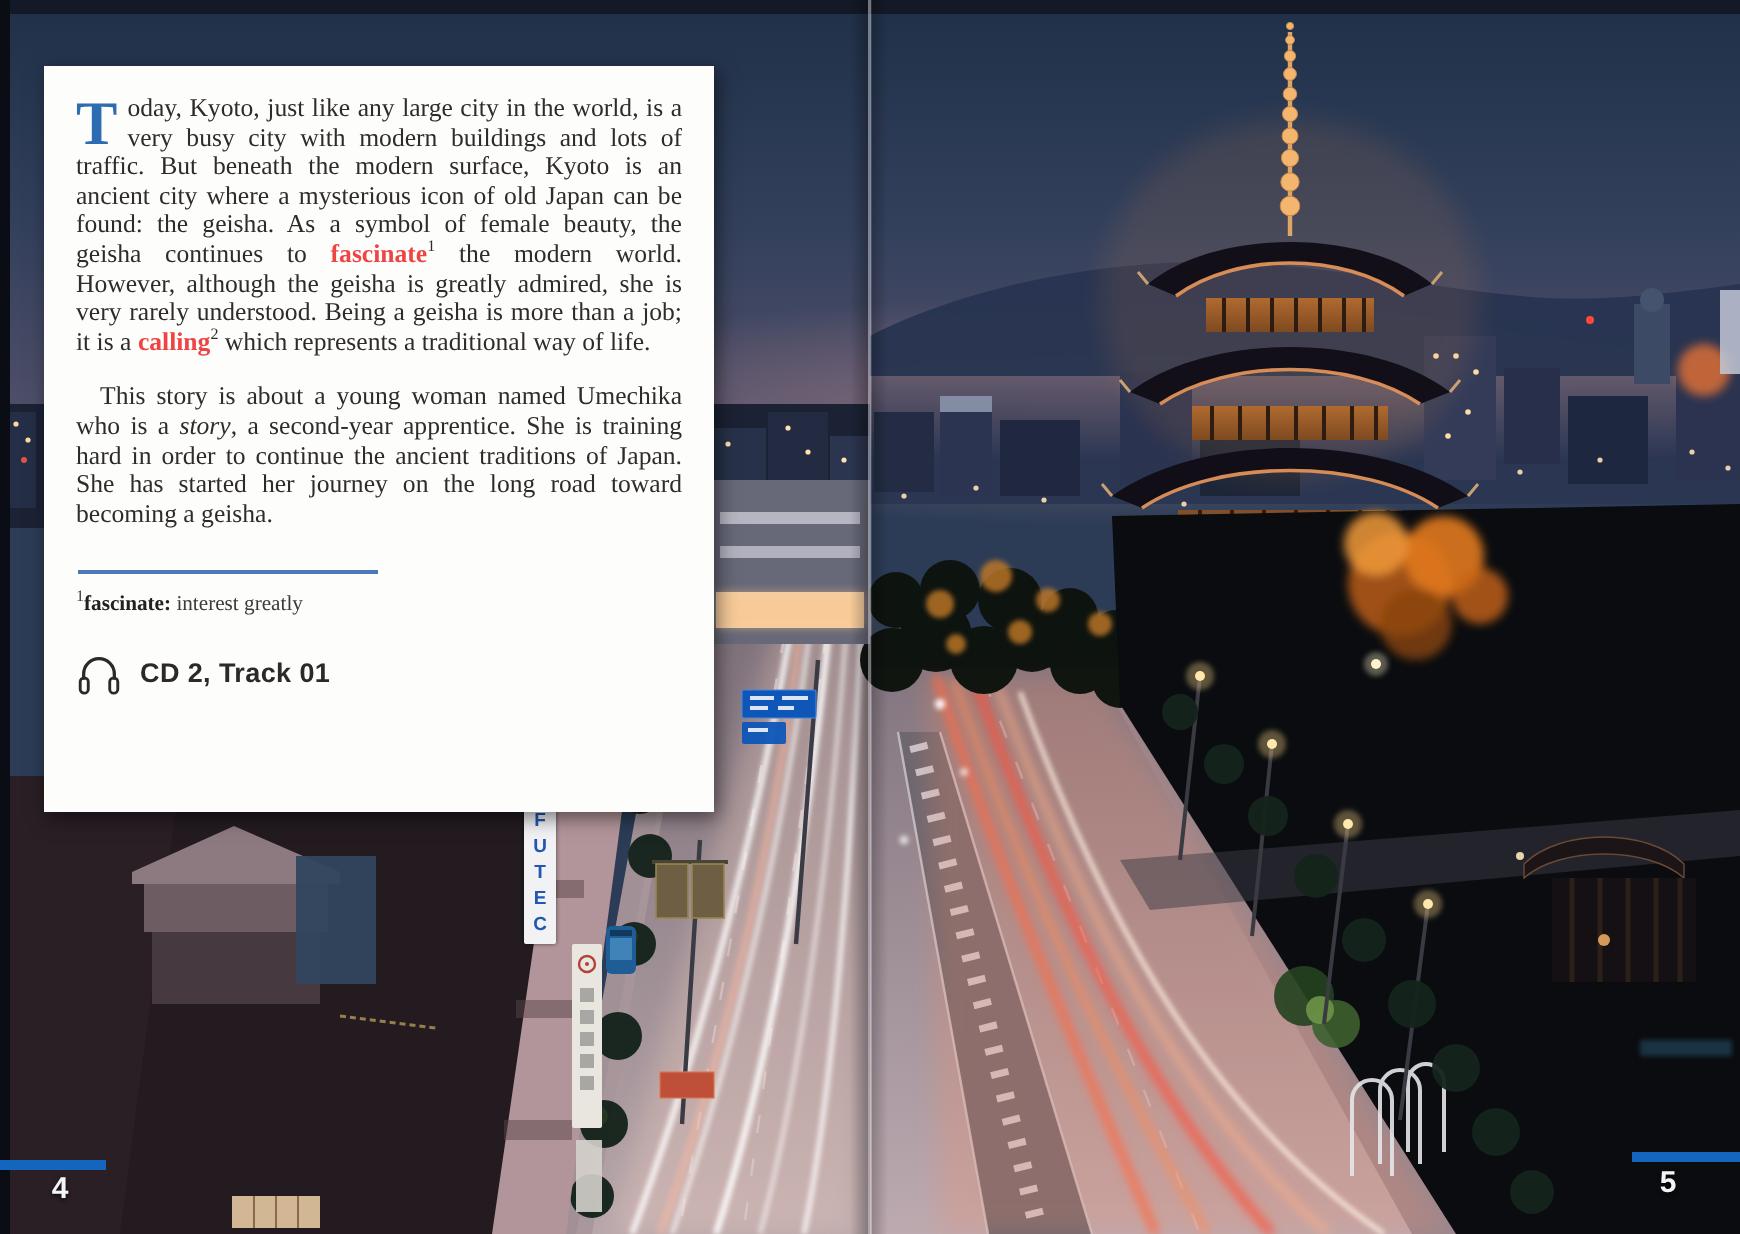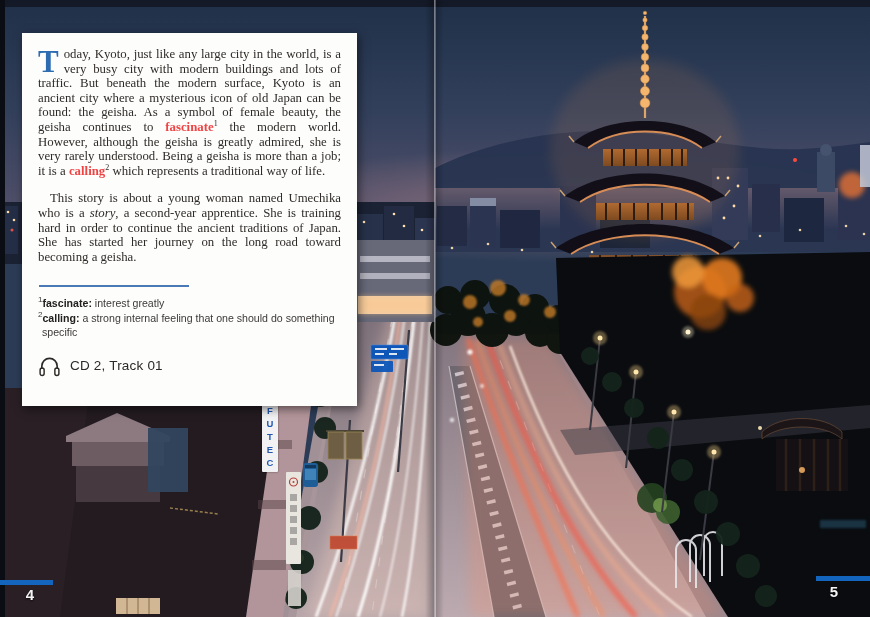--- a/index.html
+++ b/index.html
@@ -22,26 +22,26 @@
     text-align:justify;}
   .p2{margin-top:13px !important;text-indent:12px;}
   .dropcap{
     float:left;font-size:31px;line-height:25px;font-weight:bold;
     color:var(--accent);padding:2px 5px 0 0;
   }
   .panel b{color:#ef4444;}
   .panel i{font-style:italic;}
   sup{font-size:8px;line-height:0;vertical-align:super;}
   .rule{width:150px;height:2px;background:var(--rule);margin:21px 0 9px 1px;}
-  .footnotes{font-family:Liberation Sans, sans-serif;font-size:10.6px;
+  .footnotes{font-family:Liberation Serif, serif;font-size:10.6px;
     line-height:14.5px;color:#3d3a38;max-width:300px;}
   .fn{padding-left:4px;text-indent:-4px;}
   .fn b{color:#23201e;}
   .audio{display:flex;align-items:center;gap:9px;margin-top:13px;}
-  .audio .lbl{font-family:"Liberation Sans",sans-serif;font-weight:normal;
+  .audio .lbl{font-family:"Liberation Sans",sans-serif;font-weight:bold;
     font-size:13.5px;color:#2c2926;letter-spacing:.2px;}
   .hp{flex:0 0 auto;}
 
   
   .futec{
     position:absolute;left:262px;top:402px;width:16px;height:70px;
     background:#f2f2f5;color:#2257b0;font-family:"Liberation Sans",sans-serif;
     font-weight:bold;font-size:9.5px;letter-spacing:2px;
     writing-mode:vertical-rl;text-orientation:upright;
     display:flex;align-items:center;justify-content:center;
@@ -427,21 +427,20 @@
       <span class="dropcap">T</span><span>oday, Kyoto, just like any large city in the world, is a very busy city with modern buildings and lots of traffic. But beneath the modern surface, Kyoto is an ancient city where a mysterious icon of old Japan can be found: the geisha. As a symbol of female beauty, the geisha continues to </span><b>fascinate</b><sup>1</sup><span> the modern world. However, although the geisha is greatly admired, she is very rarely understood. Being a geisha is more than a job; it is a </span><b>calling</b><sup>2</sup><span> which represents a traditional way of life.</span>
     </p>
     <p class="p2">
       <span>This story is about a young woman named Umechika who is a </span><i>story</i><span>, a second-year apprentice. She is training hard in order to continue the ancient traditions of Japan. She has started her journey on the long road toward becoming a geisha.</span>
     </p>
 
     <div class="rule"></div>
 
     <div class="footnotes">
       <div class="fn"><sup>1</sup><b>fascinate:</b><span> interest greatly</span></div>
-      <div class="fn"><sup>2</sup><b>calling:</b><span> a strong internal feeling that one should do something specific</span></div>
     </div>
 
     <div class="audio">
       <svg class="hp" width="23" height="26" viewBox="0 0 24 26">
         <path d="M4 16 v-3 a8 8 0 0 1 16 0 v3" fill="none" stroke="#2c2926" stroke-width="1.7"></path>
         <rect x="2.2" y="15" width="4.2" height="8" rx="2.1" fill="none" stroke="#2c2926" stroke-width="1.5"></rect>
         <rect x="17.6" y="15" width="4.2" height="8" rx="2.1" fill="none" stroke="#2c2926" stroke-width="1.5"></rect>
       </svg>
       <span class="lbl">CD 2, Track 01</span>
     </div>

